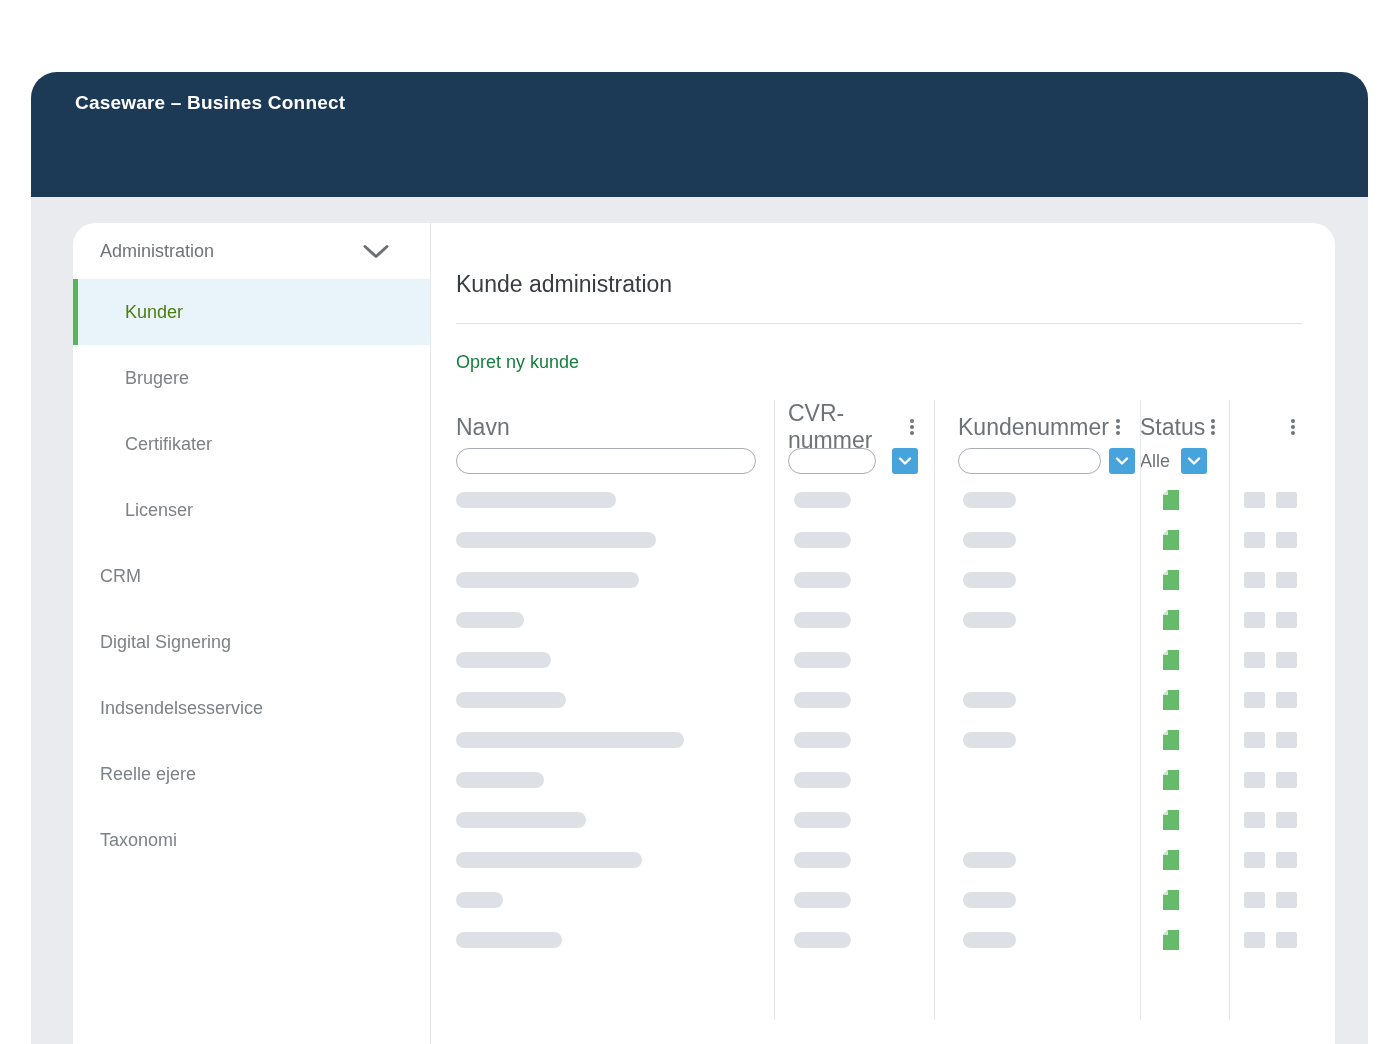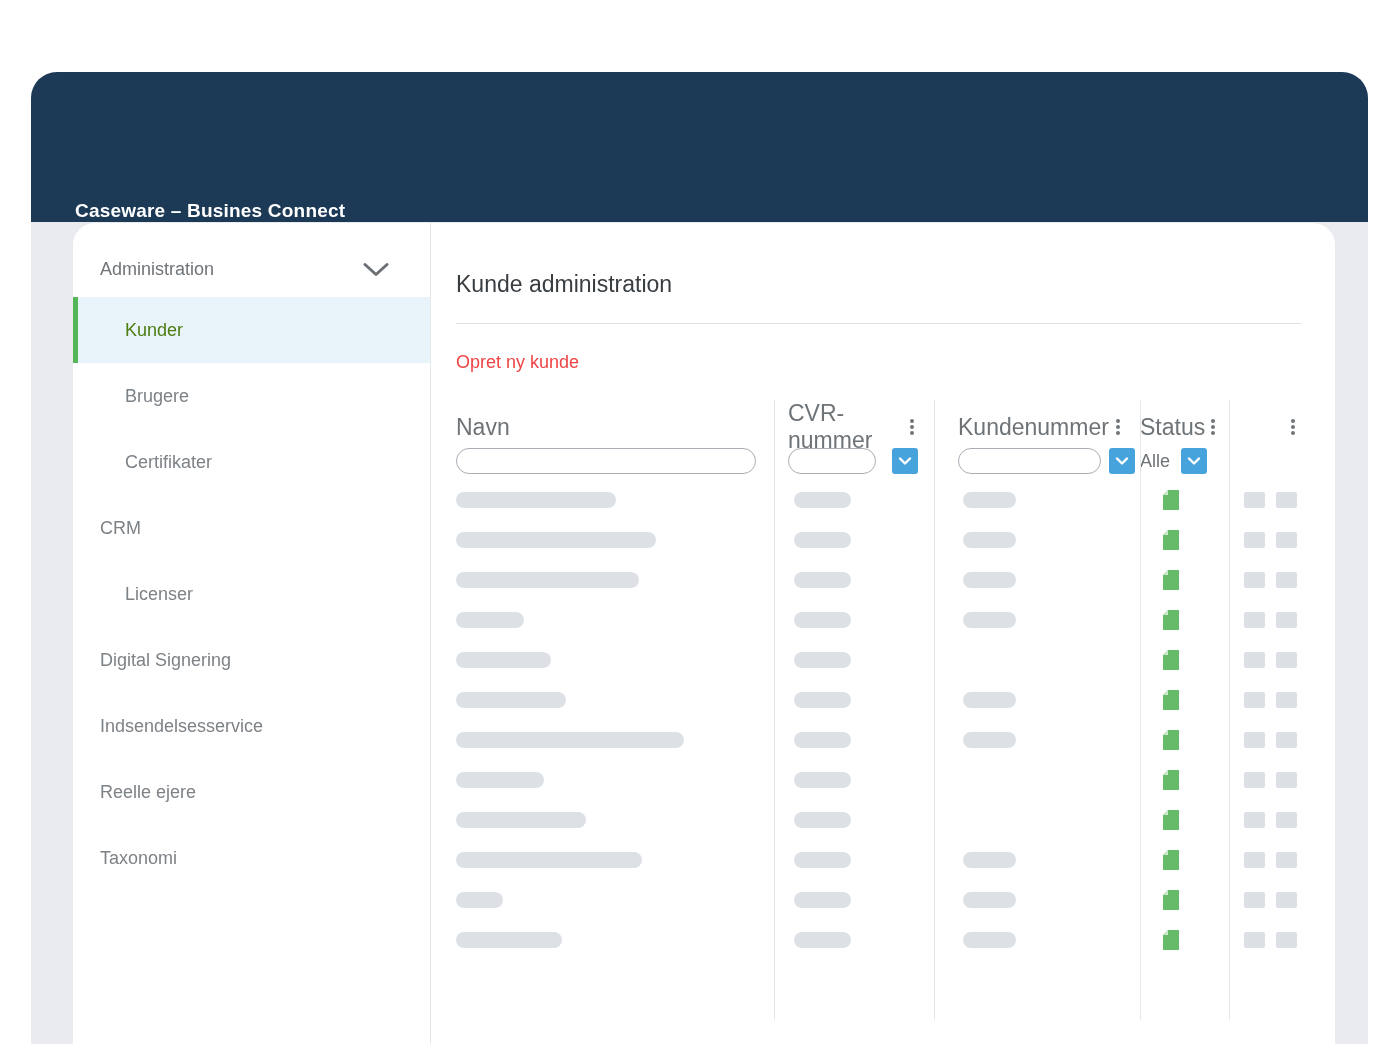--- a/index.html
+++ b/index.html
@@ -7,36 +7,36 @@
     width:1392px;height:1044px;position:relative;overflow:hidden;
     background:#ffffff;
     font-family:"Liberation Sans", sans-serif;
   }
   .app-window{
     position:absolute;left:31px;top:72px;width:1337px;height:972px;
     background:var(--c-workspace_bg,#e9ebee);
     border-radius:26px 26px 0 0;overflow:hidden;
   }
   .titlebar{
-    height:150px;background:var(--c-titlebar_bg,#1c3a56);
-    display:flex;align-items:flex-end;
+    height:125px;background:var(--c-titlebar_bg,#1c3a56);
+    display:flex;align-items:flex-start;
   }
   .titlebar-text{
     color:#ffffff;font-size:19px;font-weight:600;letter-spacing:.2px;
     margin-left:44px;margin-top:20px;
   }
   .card{
     position:absolute;left:42px;top:151px;width:1262px;bottom:0;
     background:#ffffff;border-radius:22px 22px 0 0;overflow:hidden;
     display:flex;
   }
   
   .sidebar{
     width:358px;flex:0 0 358px;box-sizing:border-box;
-    border-right:1px solid #e5e8ea;padding-top:18px;
+    border-right:1px solid #e5e8ea;padding-top:0;
   }
   .sidebar-section{
     height:56px;display:flex;align-items:center;
     padding:0 41px 0 27px;color:#6f7478;font-size:18px;cursor:pointer;
   }
   .sidebar-section-label{flex:1}
   .chev{display:inline-flex;align-items:center}
   .sidebar-item{
     position:relative;height:66px;display:flex;align-items:center;
     padding-left:27px;color:#7d8287;font-size:18px;cursor:pointer;
@@ -45,21 +45,21 @@
   .sidebar-item.active{background:var(--c-active_item_bg,#e8f4fa);color:#4d7c0f}
   .active-bar{
     display:none;position:absolute;left:0;top:0;bottom:0;width:5px;
     background:var(--c-active_item_accent,#55b559);
   }
   .sidebar-item.active .active-bar{display:block}
   
   .main{position:relative;flex:1}
   .page-title{margin:48px 0 0 25px;font-size:23px;font-weight:500;color:#383d42}
   .title-divider{height:1px;background:#e0e4e7;margin:25px 0 0 25px;width:846px}
-  .subtitle{margin:28px 0 0 25px;font-size:18px;color:#ef4444;cursor:pointer}
+  .subtitle{margin:28px 0 0 25px;font-size:18px;color:#15803d;cursor:pointer}
   
   .table{position:absolute;left:25px;top:177px;width:853px;height:620px}
   .vline{position:absolute;top:0;bottom:0;width:1px;background:#e5e8ea}
   .vl1{left:318px}.vl2{left:478px}.vl3{left:684px}.vl4{left:773px}
   .grid{display:grid;grid-template-columns:318px 160px 206px 89px 80px}
   .cell{display:flex;align-items:center;box-sizing:border-box}
   .c2{padding-left:14px}.c3{padding-left:24px}.c4{}.c5{padding-left:15px}
   .thead{height:42px}
   .thead .cell{color:#6e7377;font-size:23px}
   .kebab{display:inline-flex;flex-direction:column;gap:2px;padding:2px;cursor:pointer}
@@ -125,27 +125,27 @@
     <span class="sidebar-item-label">Kunder</span>
   </div>
           <div class="sidebar-item sub">
 
     <span class="sidebar-item-label">Brugere</span>
   </div>
           <div class="sidebar-item sub">
 
     <span class="sidebar-item-label">Certifikater</span>
   </div>
+          <div class="sidebar-item sub">
+
+    <span class="sidebar-item-label">Licenser</span>
+  </div>
           <div class="sidebar-item">
 
     <span class="sidebar-item-label">CRM</span>
-  </div>
-          <div class="sidebar-item sub">
-
-    <span class="sidebar-item-label">Licenser</span>
   </div>
           <div class="sidebar-item">
 
     <span class="sidebar-item-label">Digital Signering</span>
   </div>
           <div class="sidebar-item">
 
     <span class="sidebar-item-label">Indsendelsesservice</span>
   </div>
           <div class="sidebar-item">

